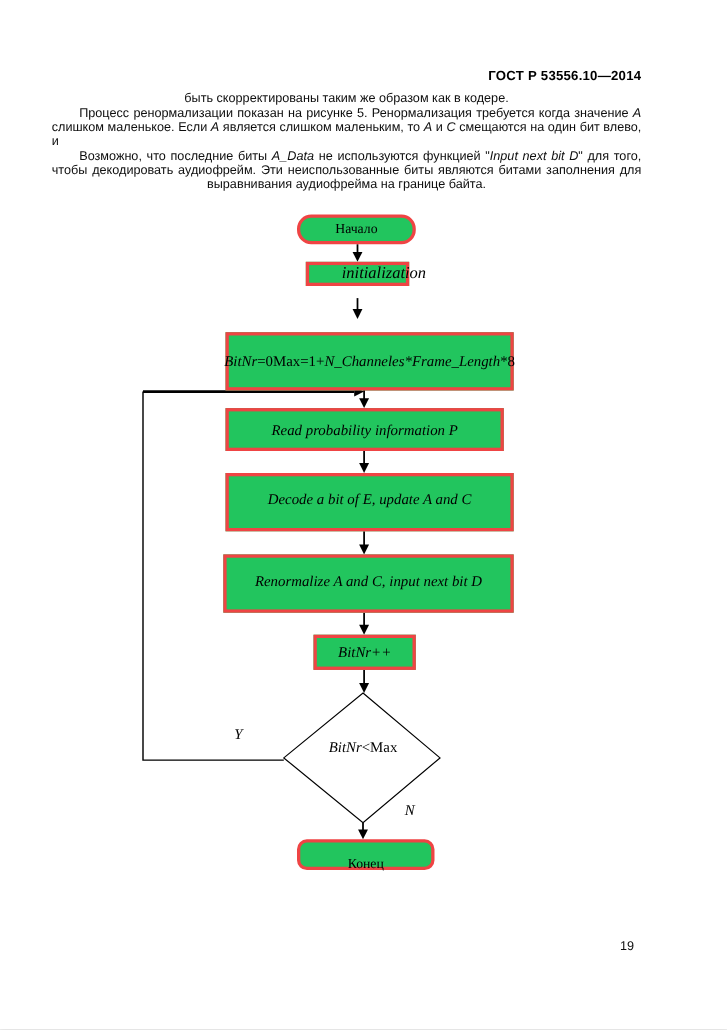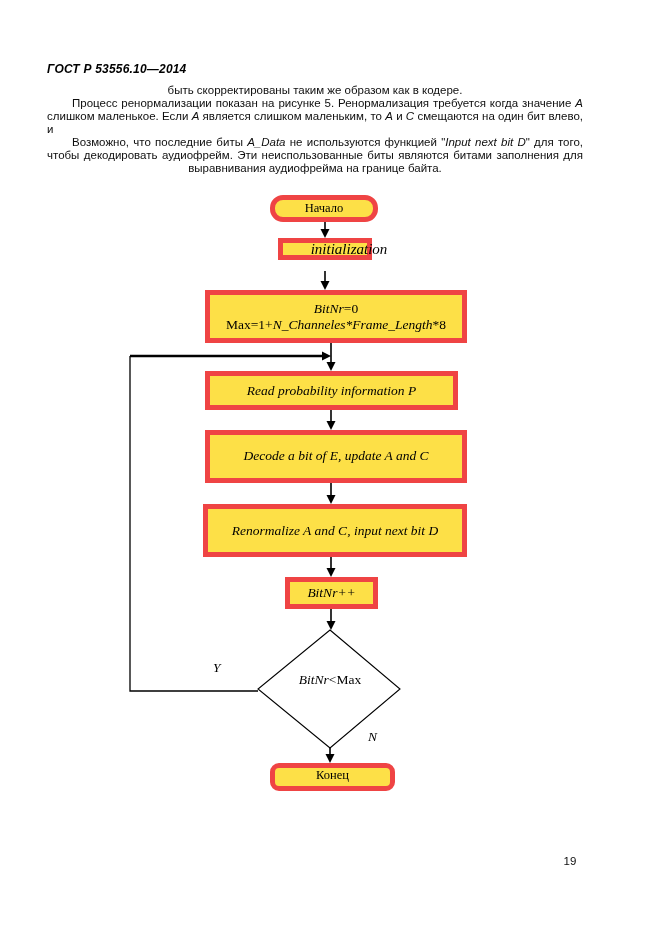--- a/index.html
+++ b/index.html
@@ -1,31 +1,31 @@
 <!DOCTYPE html>
 <html><head>
 <meta charset="utf-8">
 <style>
   html,body{margin:0;padding:0;background:#e8e8e8;}
   .page{position:relative;width:661px;height:936px;background:#ffffff;color:#111;
         font-family:"Liberation Sans",sans-serif;overflow:hidden;margin:0 auto;
         box-shadow:0 0 4px rgba(0,0,0,.25);}
-  .doc-header{position:absolute;top:62px;left:47px;width:536px;
-        font-weight:bold;font-size:12px;letter-spacing:.2px;color:#000;font-style:italic;}
+  .doc-header{position:absolute;top:62px;left:47px;width:536px;text-align:right;
+        font-weight:bold;font-size:12px;letter-spacing:.2px;color:#000;}
   .body-text{position:absolute;left:47px;top:84px;width:536px;font-size:11.5px;
         line-height:13px;color:#0e0e0e;}
   .body-text .line{text-align:center;}
   .body-text .line.just{text-align:justify;text-align-last:justify;}
   .it{font-style:italic;}
   
   .flow-svg{position:absolute;left:0;top:0;width:661px;height:936px;pointer-events:none;}
-  .fbox{position:absolute;box-sizing:border-box;border:5px solid #ef4444;background:#fde047;
+  .fbox{position:absolute;box-sizing:border-box;border:3px solid #ef4444;background:#22c55e;
         font-family:"Liberation Serif",serif;font-size:13.5px;color:#000;
         display:flex;align-items:center;justify-content:center;}
-  .fbox.col{flex-direction:column;line-height:16px;}
+  .fbox.col{flex-direction:row;line-height:16px;margin-top:12px;}
   .terminal{border-radius:13px;font-size:12.5px;}
   .flabel{position:absolute;font-family:"Liberation Serif",serif;font-style:italic;
         font-size:13.5px;color:#000;}
   .cond-label{position:absolute;font-family:"Liberation Serif",serif;font-size:13.5px;
         color:#000;text-align:center;}
   .caption{position:absolute;left:178px;top:814px;font-size:11.5px;color:#0e0e0e;}
   .page-number{position:absolute;left:558px;top:855px;width:24px;text-align:center;
         font-size:11.5px;color:#0e0e0e;}
 </style>
 </head>
@@ -115,20 +115,20 @@
   <div class="fbox" style="left:203px;top:504px;width:264px;height:53px;align-items:flex-start;padding-top:14px;">
       <span class="it">Renormalize A and C, input next bit D</span>
     </div>
 
   <div class="cond-label" style="left:258px;top:672px;width:144px;"><span class="it">BitNr</span><span>&lt;Max</span></div>
 
   <div class="flabel" style="left:213px;top:660px;">Y</div>
 
   <div class="flabel" style="left:368px;top:729px;">N</div>
 
-  <div class="fbox terminal" style="left:270px;top:763px;width:125px;height:28px;border-radius:9px;align-items:flex-start;padding-top:0;">
+  <div class="fbox terminal" style="left:270px;top:763px;width:125px;height:28px;border-radius:9px;align-items:flex-start;padding-top:12px;">
       <span>Конец</span>
     </div>
 
 
   <div class="page-number">19</div>
 
 </div>
 
 </body></html>

